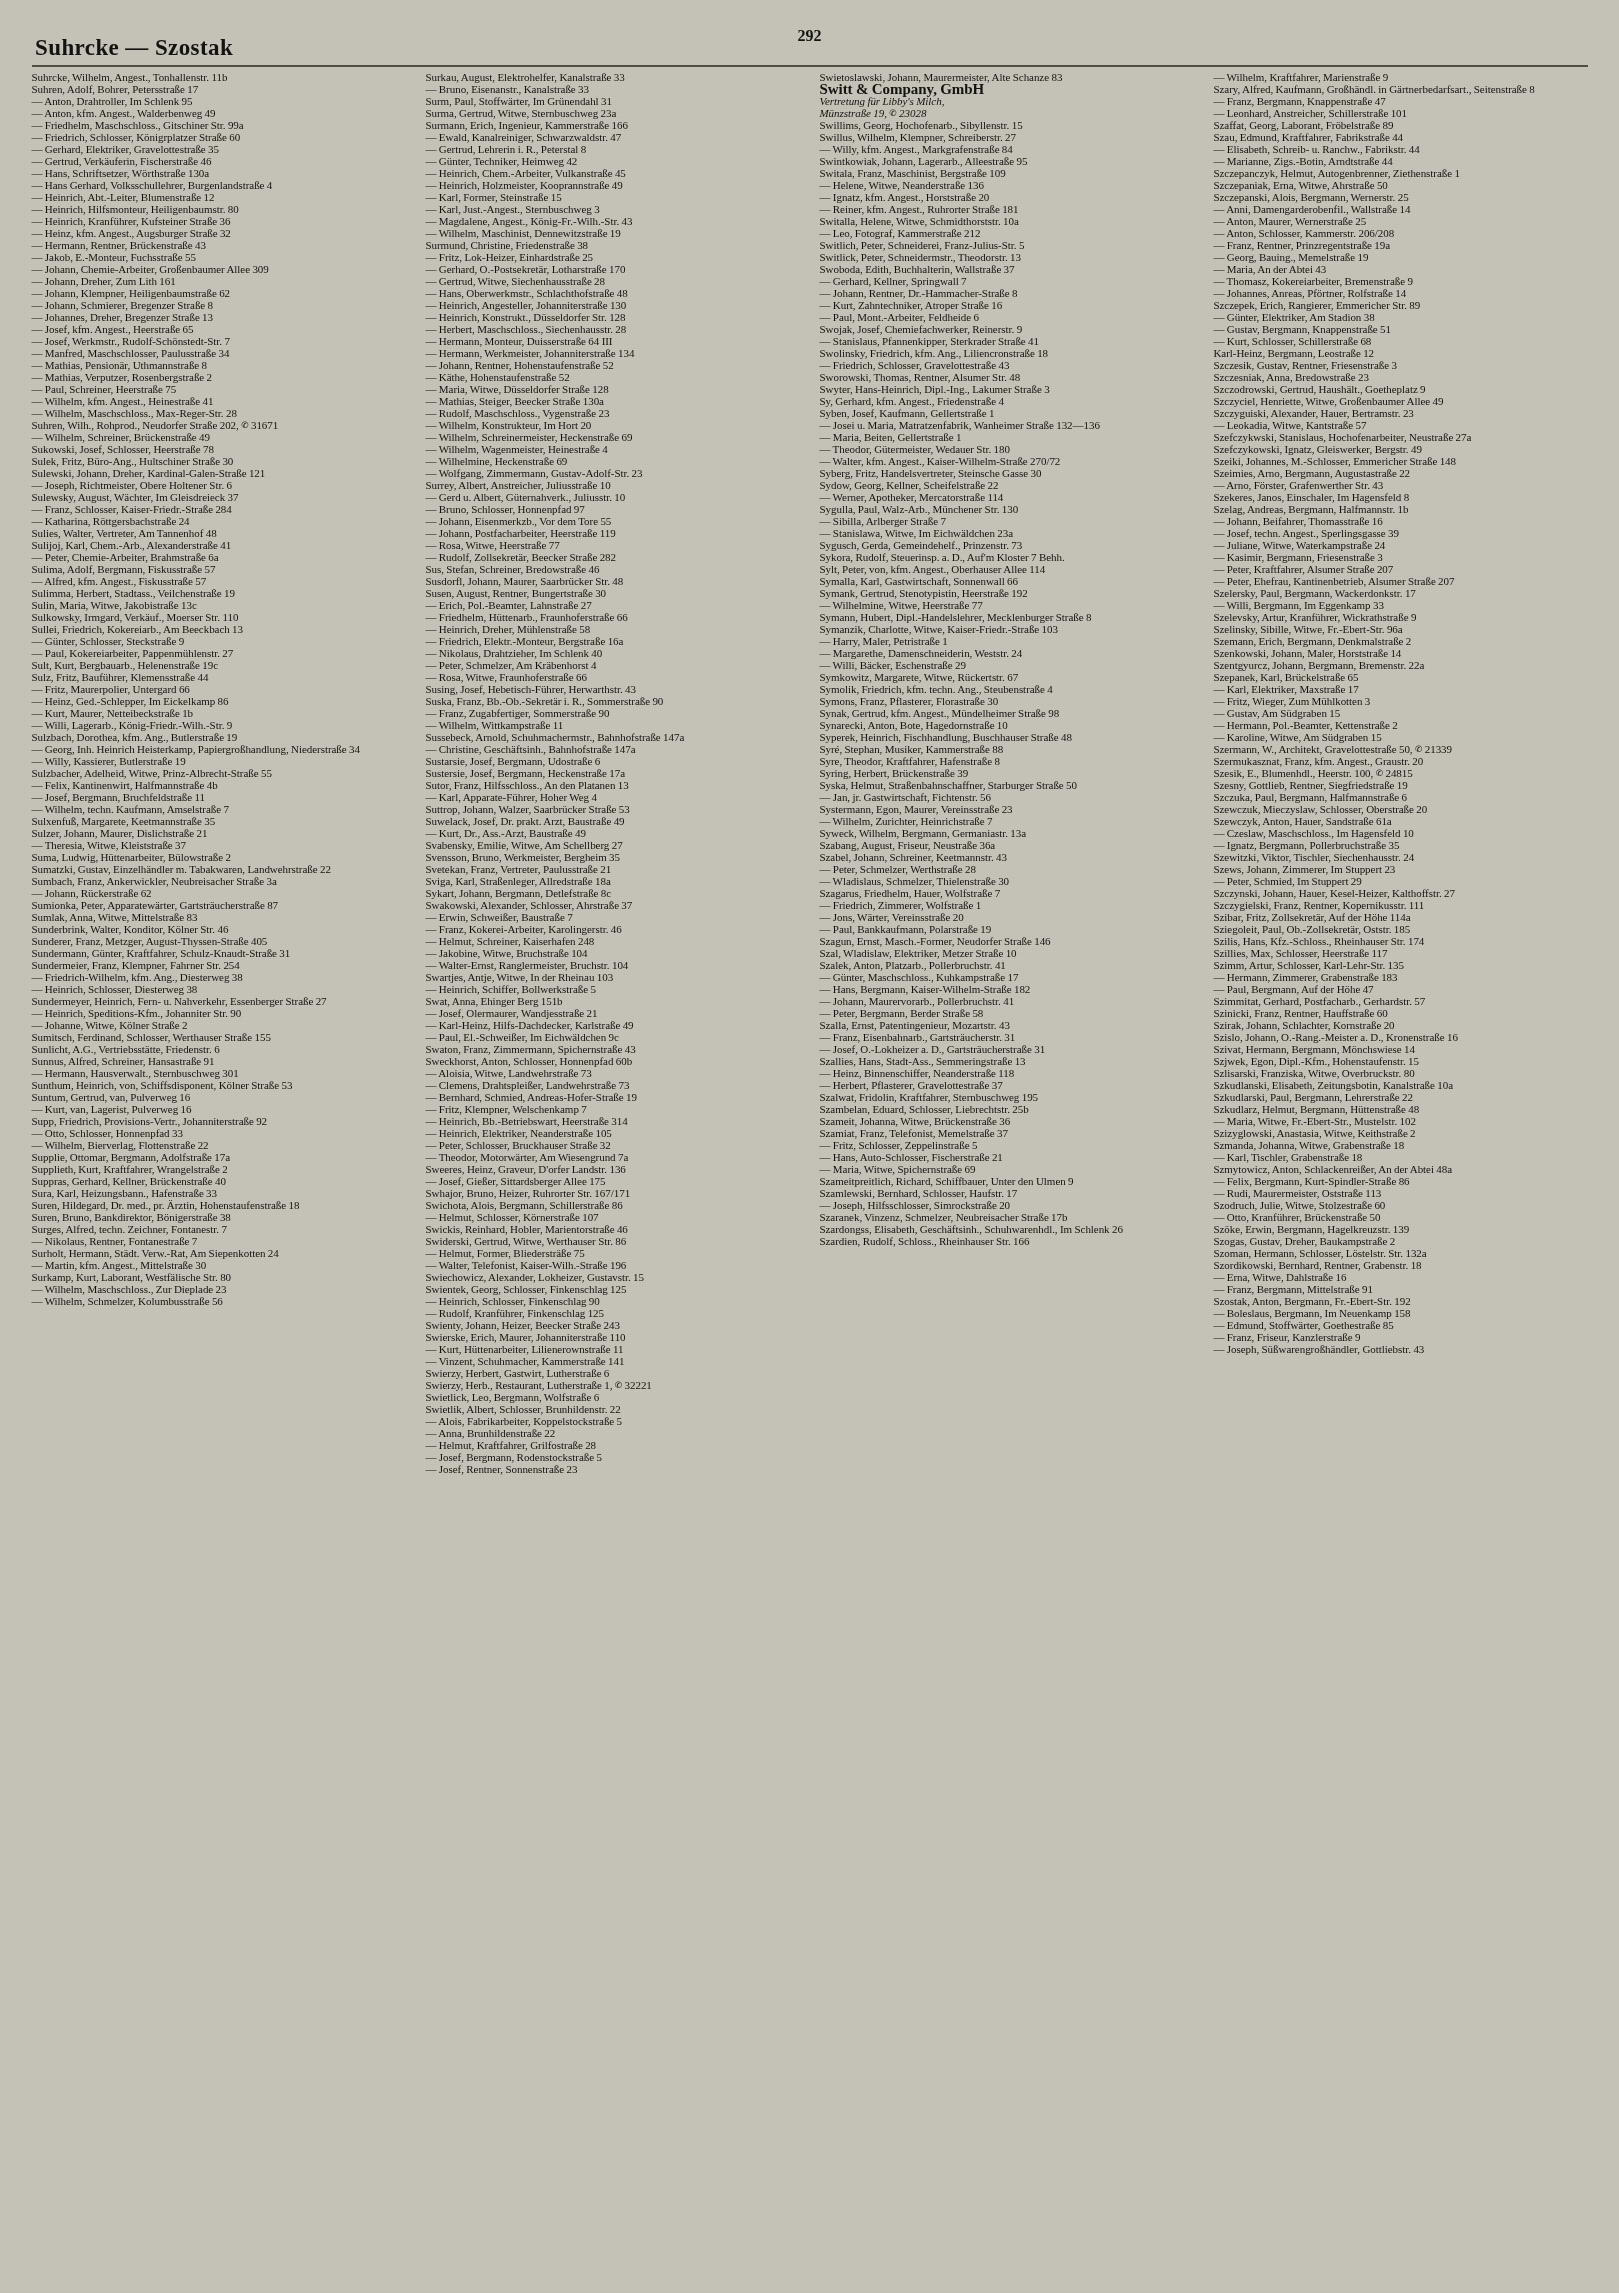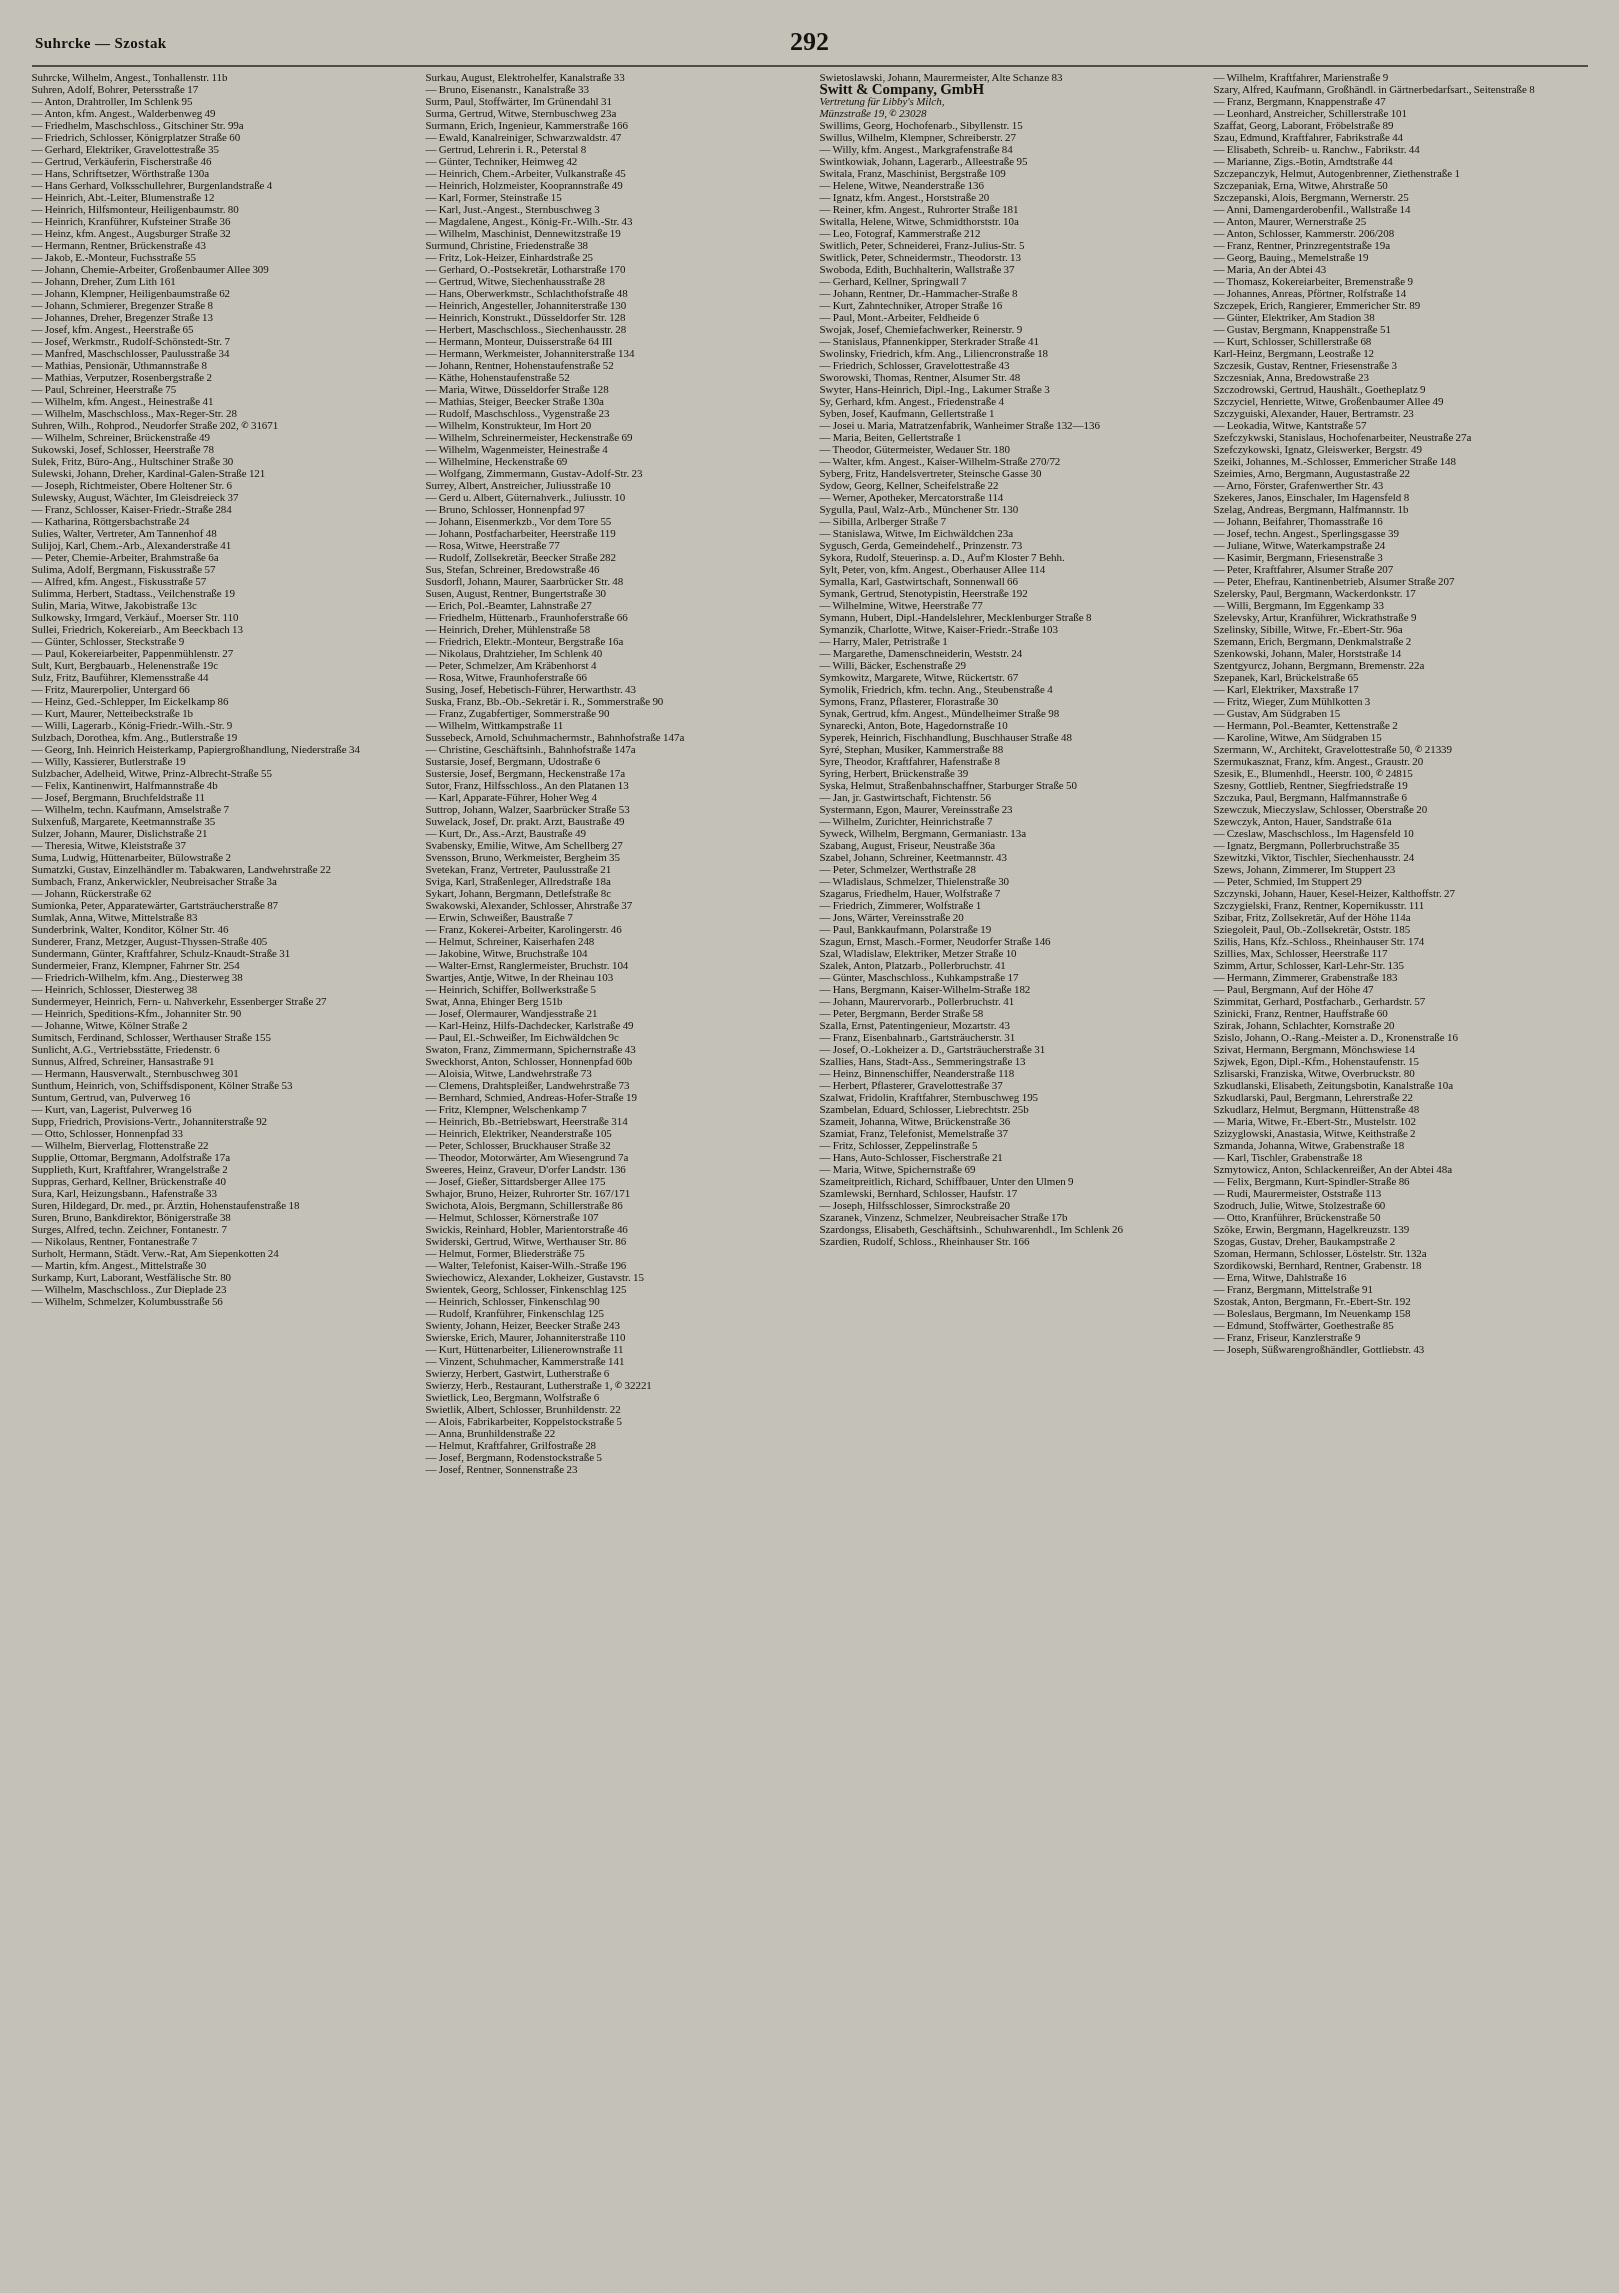--- a/index.html
+++ b/index.html
@@ -32,30 +32,30 @@
     top: 35px;
     left: 35px;
     right: 35px;
     height: 29.6px;
   }
   .header .runhead {
     position: absolute;
     left: 0;
     top: 0;
     font-weight: bold;
-    font-size: 15px;
+    font-size: 23px;
     letter-spacing: 0.4px;
   }
   .header .folio {
     position: absolute;
     left: 50%;
     transform: translateX(-50%);
     top: -7.9px;
     font-weight: bold;
-    font-size: 26px;
+    font-size: 16px;
   }
   .rule {
     position: absolute;
     left: 31.5px;
     right: 31.5px;
     top: 65px;
     height: 2px;
     background: #2a2722;
     opacity: .75;
   }

